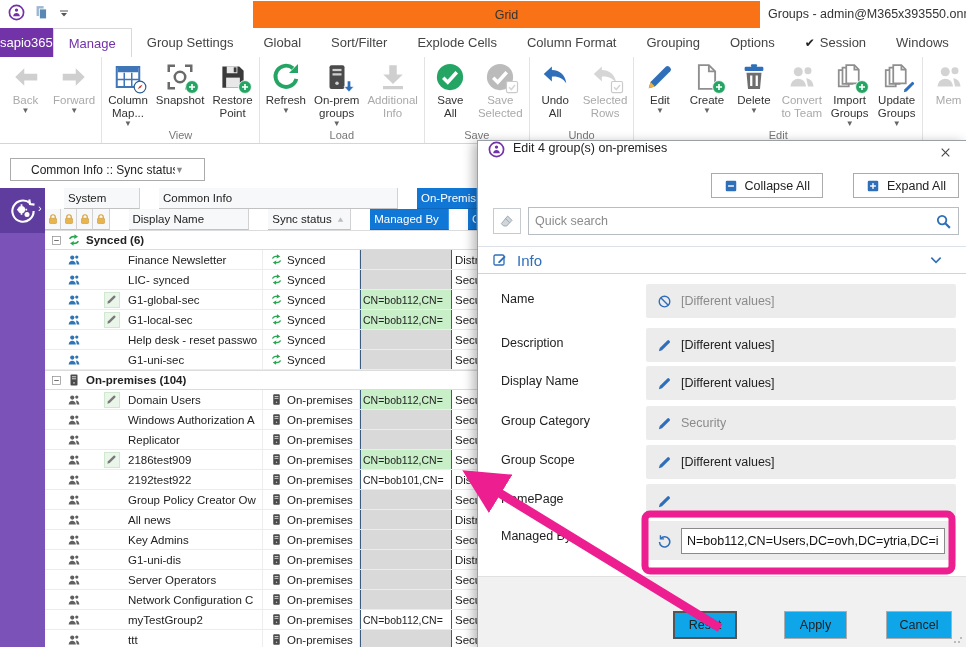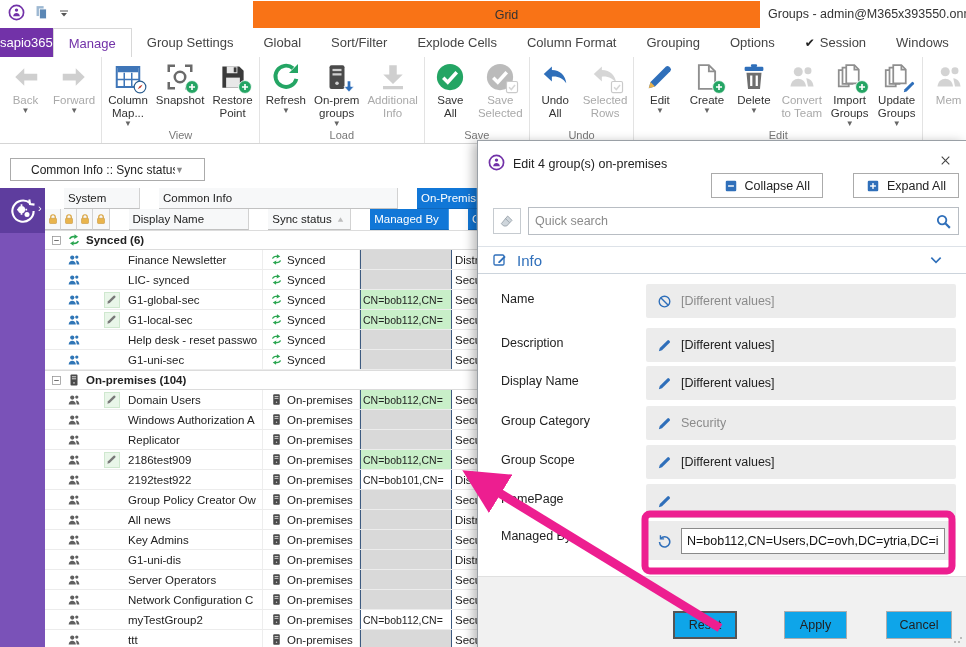--- a/index.html
+++ b/index.html
@@ -72,21 +72,21 @@
   .pbox .ic{width:11px;height:11px;}
   .m-empty{background:#d9d9d9;}
   .m-green{background:#c9efc9;}
   .m-white{background:#fff;}
   .ghead{display:flex;height:20px;align-items:center;background:#fff;border-bottom:1px solid #dcdcdc;border-top:1px solid #dcdcdc;font-weight:bold;gap:5px;}
   .ghead .minus{width:11px;height:11px;margin-left:6px;}
   .ghead .ic.gi{width:14px;height:14px;}
 
   
   #dialog{position:absolute;left:477px;top:140px;width:489px;height:507px;background:#fff;border-left:1px solid #9aa0a6;border-top:1px solid #9aa0a6;box-shadow:-4px 2px 10px rgba(0,0,0,.28);z-index:5;}
-  #dlg-titlebar{position:absolute;left:0;top:0;width:100%;height:30px;display:flex;align-items:flex-end;padding:0 10px;gap:8px;}
+  #dlg-titlebar{position:absolute;left:0;top:0;width:100%;height:30px;display:flex;align-items:flex-start;padding:0 10px;gap:8px;}
   #dlg-titlebar .ic.logo{width:17px;height:17px;}
   #dlg-title{font-size:12.5px;color:#222;flex:1;}
   #dlg-close{width:22px;height:22px;display:flex;align-items:center;justify-content:center;cursor:pointer;}
   #dlg-close .ic{width:13px;height:13px;}
   #dlg-actions{position:absolute;right:7px;top:32px;display:flex;gap:30px;}
   .act-btn{height:25px;border:1px solid #ababab;background:#fff;display:flex;align-items:center;gap:7px;padding:0 12px;font-size:12.5px;color:#222;cursor:pointer;}
   .act-btn .ic{width:14px;height:14px;}
   #dlg-search{position:absolute;left:15px;right:7px;top:66px;height:28px;display:flex;align-items:center;gap:7px;}
   #eraser-btn{width:28px;height:26px;border:1px solid #c6cbd0;display:flex;align-items:center;justify-content:center;cursor:pointer;}
   #eraser-btn .ic{width:16px;height:16px;}

